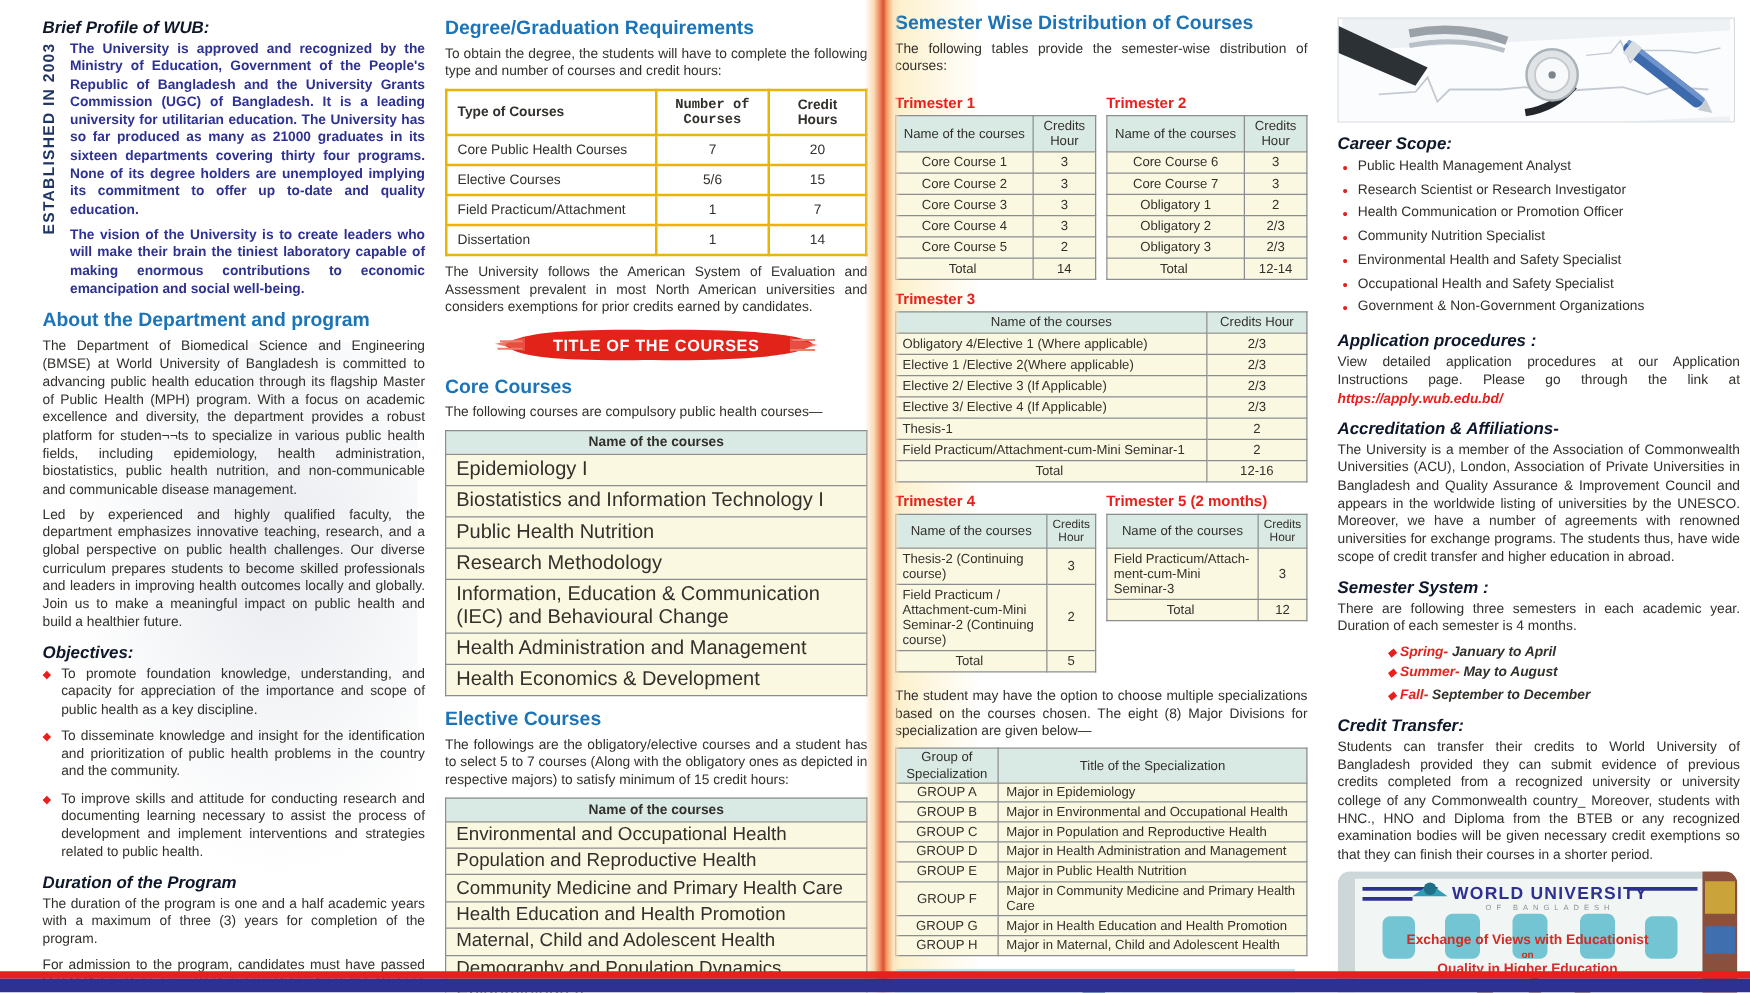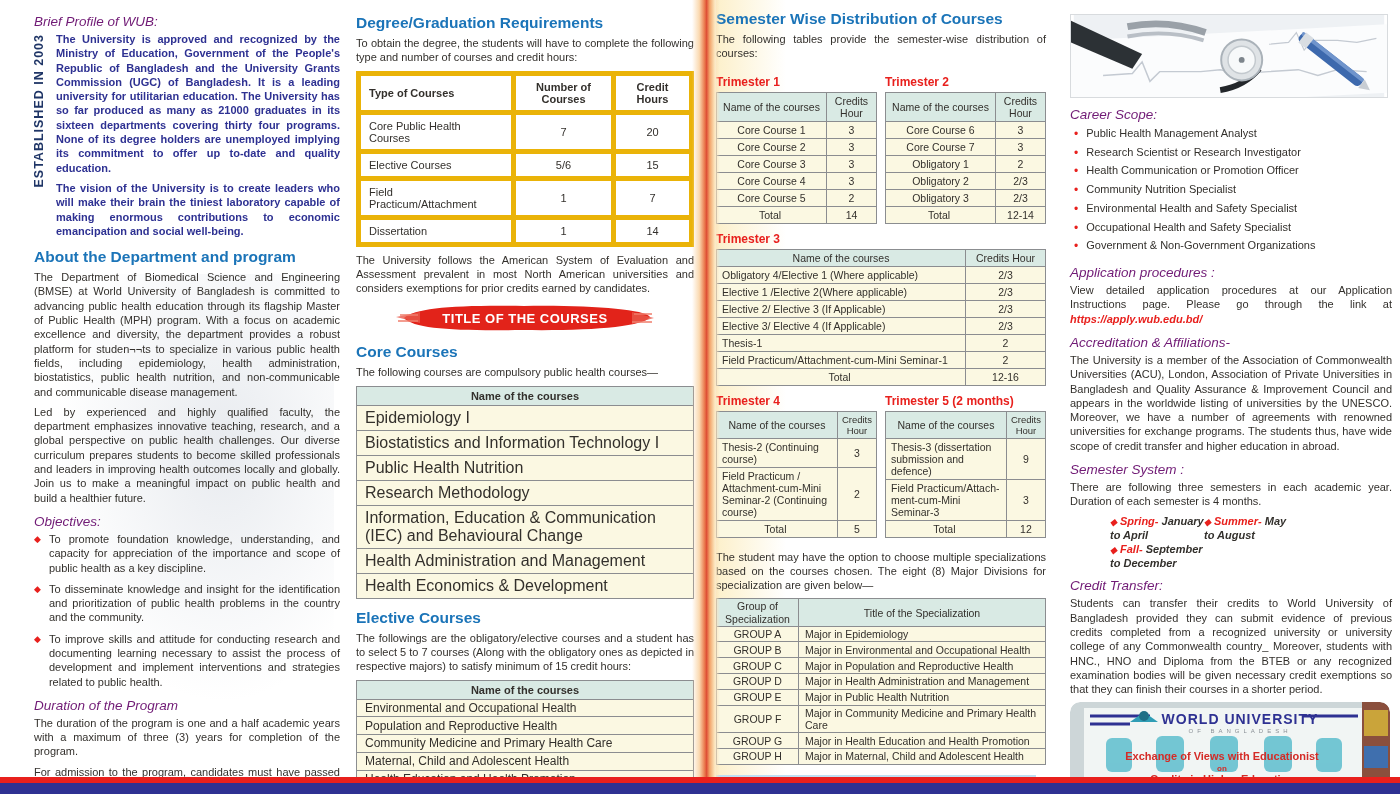--- a/index.html
+++ b/index.html
@@ -18,45 +18,45 @@
   .bar-navy { position:absolute; left:0; right:0; top:783px; height:11px; background:#2e3192; z-index:20; }
 
   
   .col { position:absolute; top:14px; z-index:2; }
   .col1 { left:34px; width:306px; }
   .col2 { left:356px; width:338px; }
   .col3 { left:716px; top:10px; width:330px; }
   .col4 { left:1070px; width:322px; }
 
   h2.sec { color:#1b74b8; font-size:15.5px; font-weight:bold; margin:10px 0 4px; }
-  h3.ital { color:#701a75; font-size:13.5px; font-weight:normal; font-style:italic; margin:9px 0 3px; }
+  h3.ital { color:#0f172a; font-size:13.5px; font-weight:bold; font-style:italic; margin:9px 0 3px; }
   p.body { font-size:11px; line-height:1.3; text-align:justify; margin-bottom:6px; }
   p.blue { color:#2e3192; font-weight:bold; margin-left:22px; }
 
   .established { position:absolute; left:-2px; top:20px; writing-mode:vertical-rl; transform:rotate(180deg);
     font-size:12.5px; font-weight:bold; color:#1f3566; letter-spacing:1px; }
 
   .watermark { position:absolute; left:20px; top:260px; width:280px; height:430px; z-index:-1;
     background:radial-gradient(ellipse at 60% 40%, rgba(190,198,210,0.35), rgba(255,255,255,0) 70%); }
 
   ul.dlist { list-style:none; margin:2px 0 4px; }
   ul.dlist li { display:flex; gap:8px; font-size:11px; line-height:1.3; text-align:justify; margin-bottom:7px; }
   .dia { color:#e8201d; font-size:9px; line-height:1.6; flex:0 0 auto; }
 
   
   table { border-collapse:collapse; width:100%; }
   .deg-table { margin:4px 0 6px; }
-  .deg-table th, .deg-table td { border:5px solid #eab308; font-size:11px; padding:5px 8px; background:#fff; }
+  .deg-table th, .deg-table td { border:2px solid #eab308; font-size:11px; padding:5px 8px; background:#fff; }
   .deg-table th { font-weight:bold; text-align:left; }
   .deg-table th.c, .deg-table td.c { text-align:center; }
 
   .course-table { margin:3px 0 8px; }
   .course-table th { background:#d9eae4; border:1px solid #8b8d90; font-weight:bold; font-size:11px; padding:3px; text-align:center; }
   .course-table td { background:#fbf8e2; border:1px solid #8b8d90; font-size:16px; padding:3px 8px; }
-  .course-table.tight td { padding:1.2px 8px; font-size:12px; line-height:1.2; }
+  .course-table.tight td { padding:1.2px 8px; font-size:15px; line-height:1.2; }
 
   .tri-label { color:#e8201d; font-weight:bold; font-size:12px; margin:8px 0 3px; }
   .tri-table th { background:#d9eae4; border:1px solid #8b8d90; font-size:10.5px; font-weight:normal; padding:2px 4px; }
   .tri-table td { background:#fbf8e2; border:1px solid #8b8d90; font-size:10.5px; padding:2px 5px; }
   .tri-table td.c { text-align:center; }
   .tri-table td.tot { text-align:center; padding-right:8px; }
   .tri-pair { display:flex; gap:8px; }
   .tri-pair > div { flex:1; }
 
   .spec-table th { background:#d9eae4; border:1px solid #8b8d90; font-size:10.5px; font-weight:normal; padding:1px 3px; line-height:1.15; }
@@ -67,21 +67,21 @@
   .banner-wrap { position:relative; width:262px; height:30px; margin:8px auto 2px; }
   .banner-wrap svg { position:absolute; inset:0; }
   .banner-text { position:absolute; inset:0; display:flex; align-items:center; justify-content:center;
     color:#fff; font-weight:bold; font-size:13px; letter-spacing:0.5px; }
 
   
   ul.career { list-style:none; margin:2px 0 2px 4px; }
   ul.career li { display:flex; gap:8px; font-size:11px; line-height:1.56; }
   .dot { color:#e8201d; font-size:12px; flex:0 0 auto; }
   .applink { color:#e8201d; font-style:italic; font-weight:bold; text-decoration:none; }
-  .sem-grid { display:grid; grid-template-columns:1fr 1fr 1fr; margin:4px 0 2px 40px; row-gap:2px; }
+  .sem-grid { display:grid; grid-template-columns:1fr; margin:4px 0 2px 40px; row-gap:2px; }
   .sem-item { font-size:11px; font-style:italic; font-weight:bold; }
   .sem-item .lbl { color:#e8201d; }
   .photo-frame { border-radius:10px; overflow:hidden; display:block; }
 
   .photo { display:block; }
   svg text { font-family:"Liberation Sans", sans-serif; }
 </style>
 </head>
 <body>
 
@@ -128,21 +128,21 @@
   </div>
 
   <div class="col col2">
     <h2 class="sec" style="margin-top:0;">Degree/Graduation Requirements</h2>
     <p class="body">To obtain the degree, the students will have to complete the following type and number of courses and credit hours:</p>
 
     <table class="deg-table">
       <thead>
         <tr>
           <th>Type of Courses</th>
-          <th class="c" style="width:100px;">Number of Courses</th>
+          <th class="c" style="width:90px;font-family:Liberation Mono, monospace;">Number of Courses</th>
           <th class="c" style="width:78px;">Credit Hours</th>
         </tr>
       </thead>
       <tbody>
 
           <tr>
             <td>Core Public Health Courses</td>
             <td class="c">7</td>
             <td class="c">20</td>
           </tr>
@@ -236,25 +236,25 @@
 
           <tr>
             <td>Population and Reproductive Health</td>
           </tr>
 
           <tr>
             <td>Community Medicine and Primary Health Care</td>
           </tr>
 
           <tr>
+            <td>Health Education  and Health Promotion</td>
+          </tr>
+
+          <tr>
             <td>Maternal, Child and Adolescent Health</td>
-          </tr>
-
-          <tr>
-            <td>Health Education  and Health Promotion</td>
           </tr>
 
           <tr>
             <td>Demography and Population Dynamics</td>
           </tr>
 
           <tr>
             <td>Epidemiology  II</td>
           </tr>
 
@@ -449,24 +449,20 @@
         <div class="tri-label">Trimester 5 (2 months)</div>
         <table class="tri-table">
           <thead>
               <tr>
             <th>Name of the courses</th>
             <th style="width:38px; font-size:9.5px;">Credits Hour</th>
           </tr>
             </thead>
           <tbody>
 
-          <tr>
-              <td>Thesis-3 (dissertation submission and defence)</td>
-              <td class="c">9</td>
-            </tr>
               <tr>
               <td>Field Practicum/Attach-ment-cum-Mini Seminar-3</td>
               <td class="c">3</td>
             </tr>
             </tbody>
           <tbody>
               <tr>
             <td class="tot">Total</td>
             <td class="c">12</td>
           </tr>

